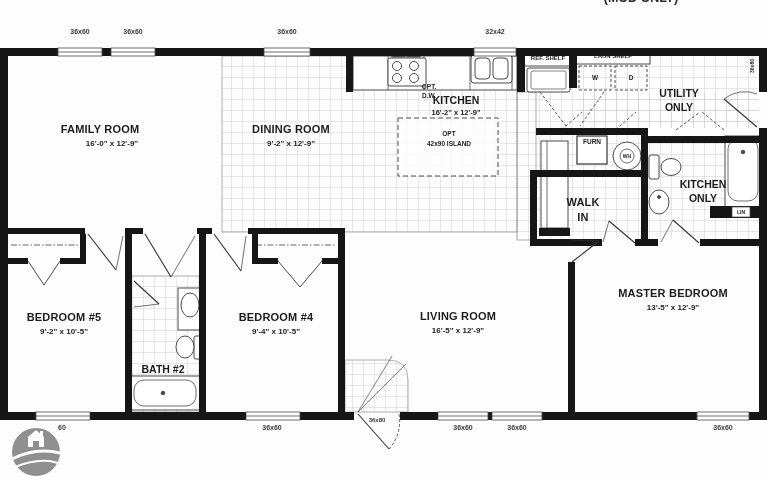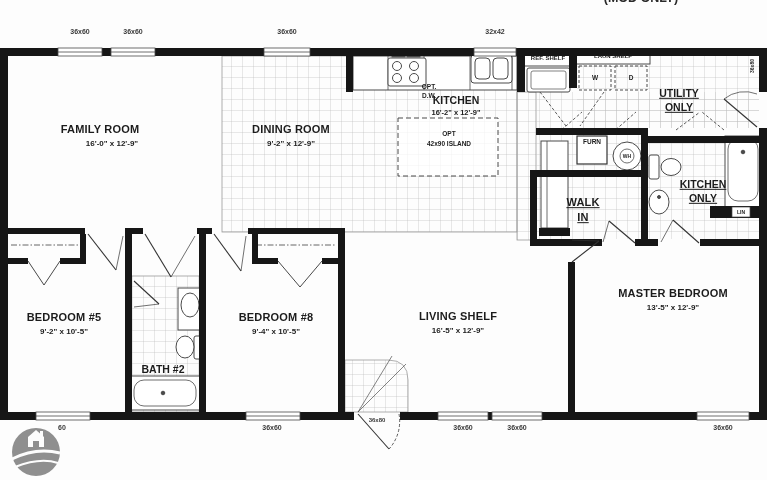--- a/index.html
+++ b/index.html
@@ -9,21 +9,21 @@
   .lbl{position:absolute;transform:translate(-50%,-50%);white-space:nowrap;color:#1c1c1c;
        font-weight:bold;text-align:center;line-height:1.2;}
   .room{font-size:11px;letter-spacing:.2px;}
   .room-sm{font-size:10.5px;}
   .dims{font-size:8px;font-weight:bold;color:#222;}
   .tiny{font-size:6.5px;}
   .micro{font-size:5.5px;}
   .win{font-size:7px;font-weight:bold;color:#3a3a3a;}
   .note{font-size:12.5px;color:#2a2a2a;}
   .vert{transform:translate(-50%,-50%) rotate(-90deg);}
-  .twoline{line-height:1.35;text-decoration:underline;}
+  .twoline{line-height:1.35;}
 </style>
 </head>
 <body>
 
 <div id="stage">
 
 <svg id="plan-svg" width="767" height="480" viewBox="0 0 767 480">
   <defs>
     <pattern id="tile" patternUnits="userSpaceOnUse" width="11" height="11">
       <path d="M11 0 H0 V11" fill="none" stroke="#bcbcbc" stroke-width="0.7"></path>
@@ -324,24 +324,24 @@
 </div>
 
 <div class="lbl room-sm twoline" style="left:703px;top:191px">
   <div>KITCHEN</div>
   <div>ONLY</div>
 </div>
 
 <div class="lbl room" style="left:673px;top:294px">MASTER BEDROOM</div>
 <div class="lbl dims" style="left:673px;top:308px">13'-5" x 12'-9"</div>
 
-<div class="lbl room" style="left:458px;top:317px">LIVING SHELF</div>
+<div class="lbl room" style="left:458px;top:317px">LIVING ROOM</div>
 <div class="lbl dims" style="left:458px;top:331px">16'-5" x 12'-9"</div>
 
-<div class="lbl room" style="left:276px;top:318px">BEDROOM #8</div>
+<div class="lbl room" style="left:276px;top:318px">BEDROOM #4</div>
 <div class="lbl dims" style="left:276px;top:332px">9'-4" x 10'-5"</div>
 
 <div class="lbl room" style="left:64px;top:318px">BEDROOM #5</div>
 <div class="lbl dims" style="left:64px;top:332px">9'-2" x 10'-5"</div>
 
 <div class="lbl room-sm" style="left:163px;top:369px">BATH #2</div>
 
 <div class="lbl win" style="left:62px;top:428px">60</div>
 <div class="lbl win" style="left:272px;top:428px">36x60</div>
 <div class="lbl win" style="left:463px;top:428px">36x60</div>

